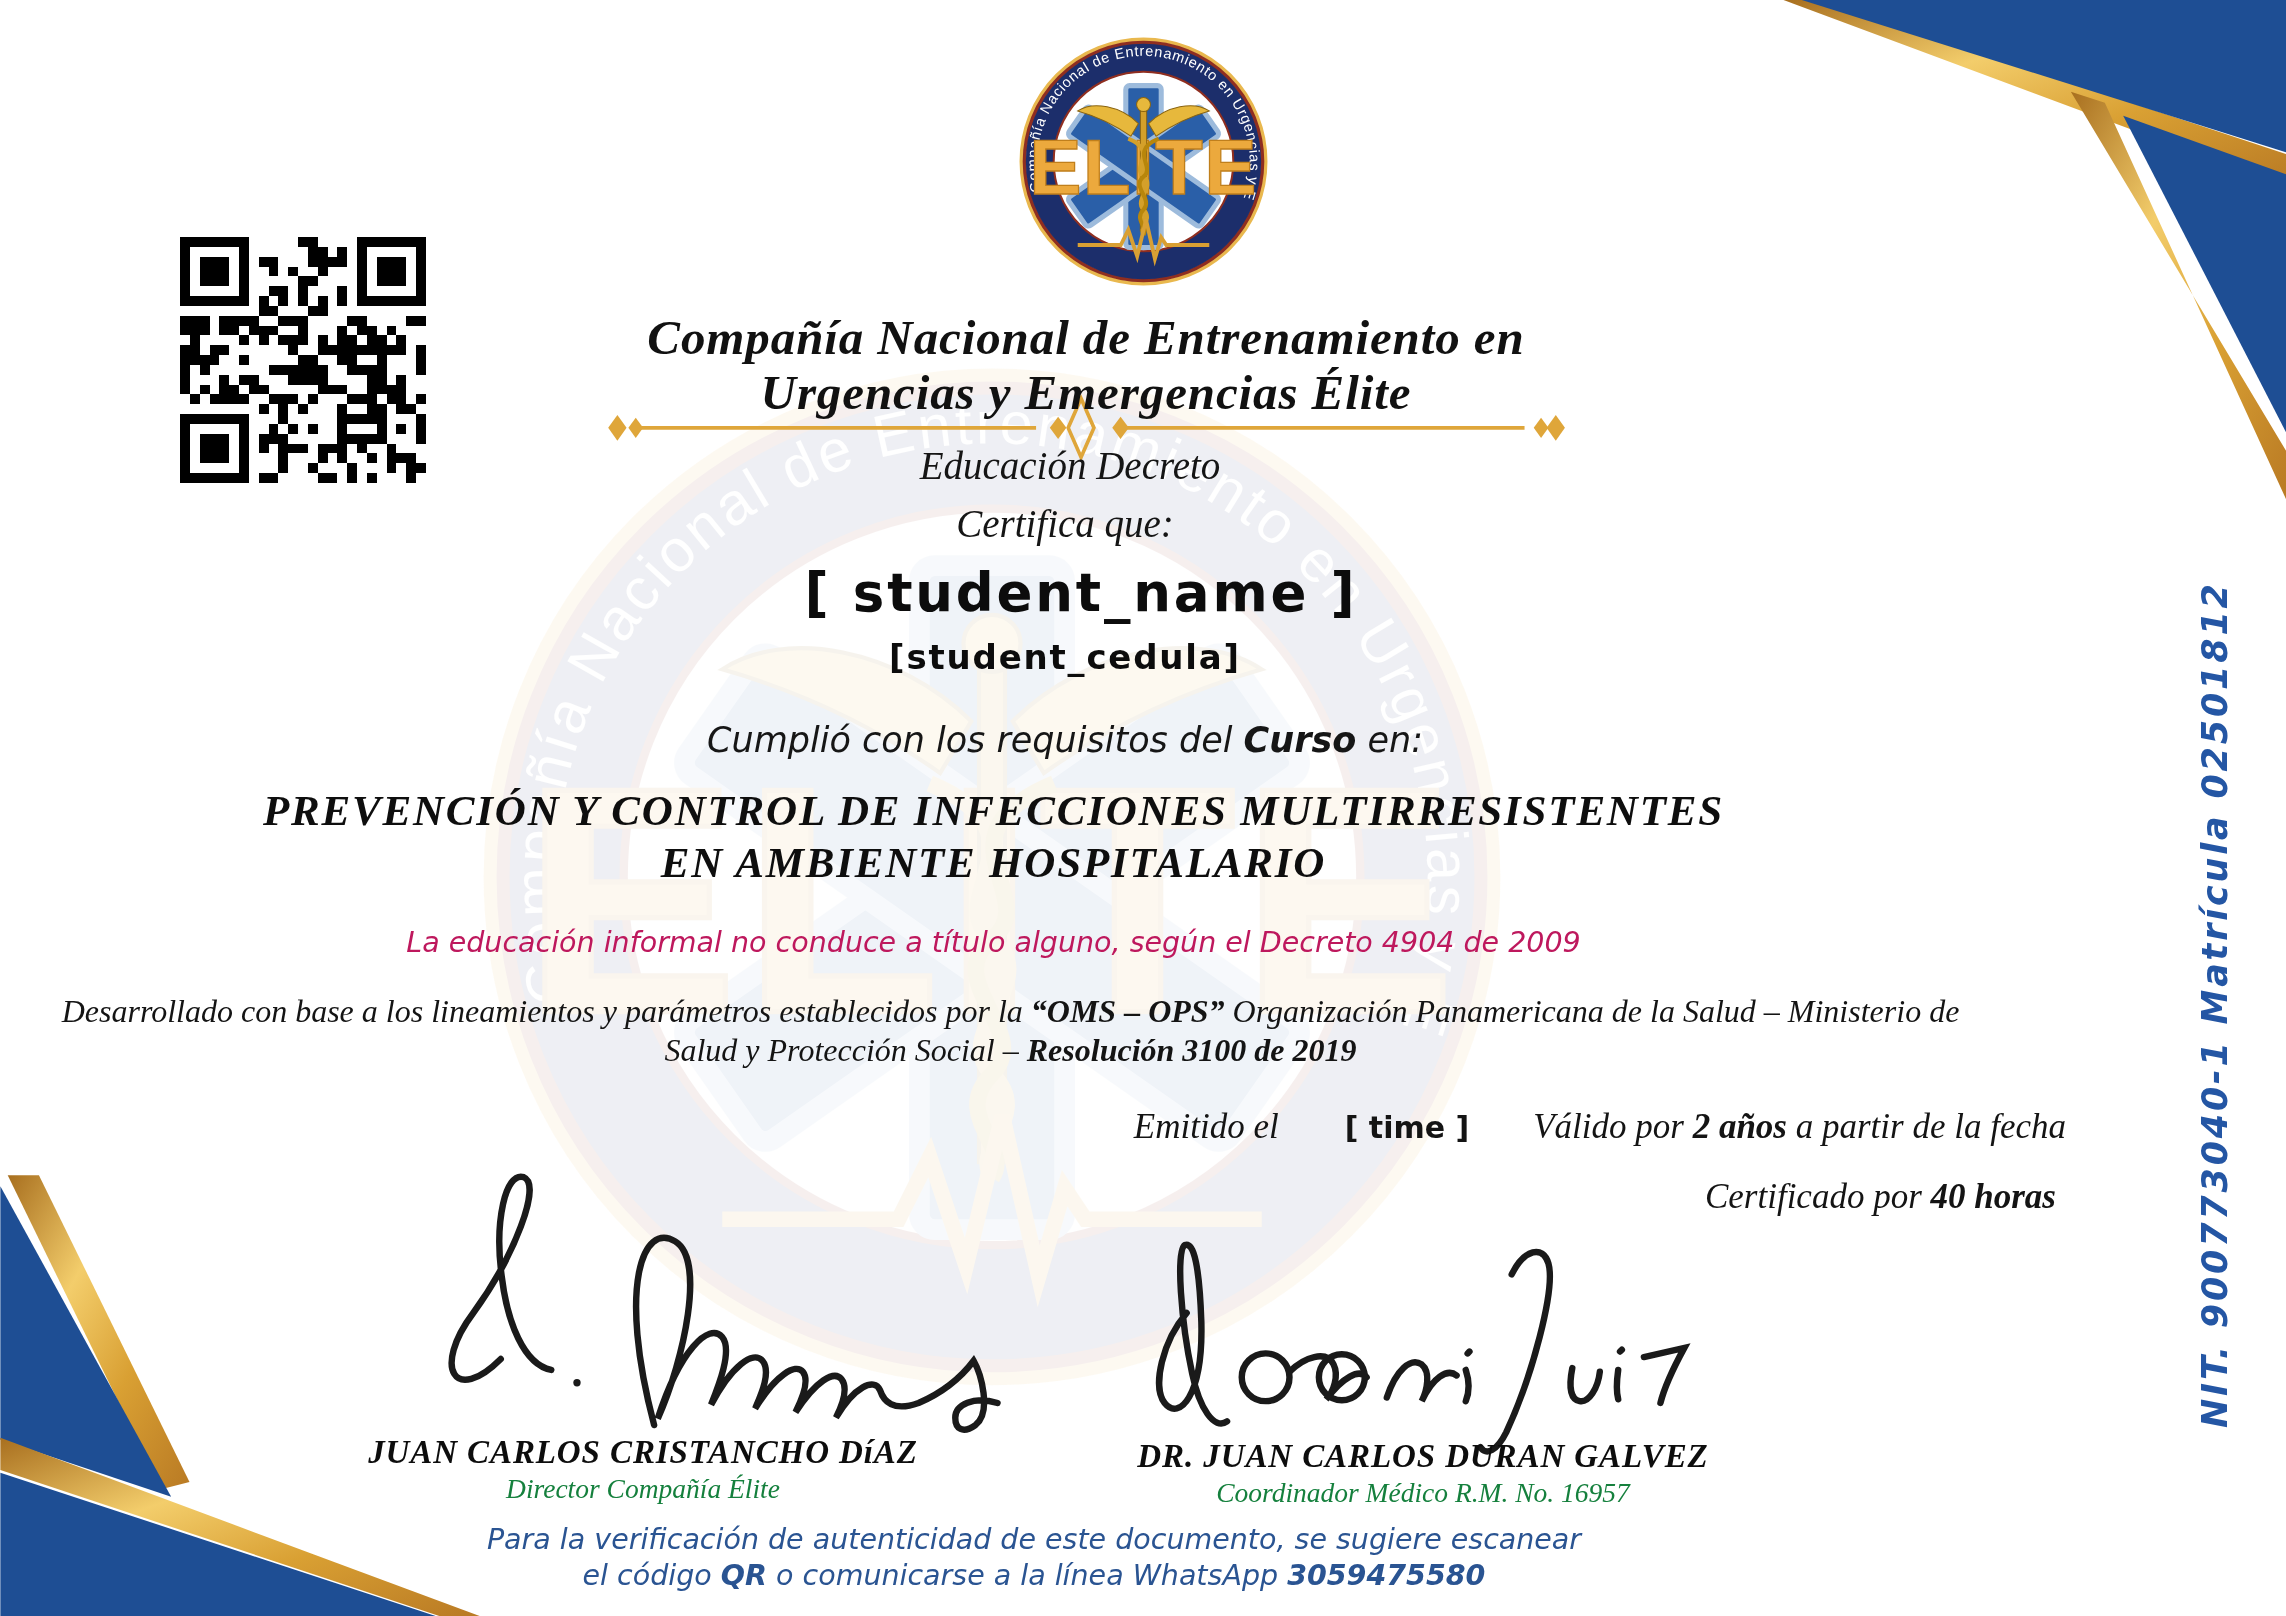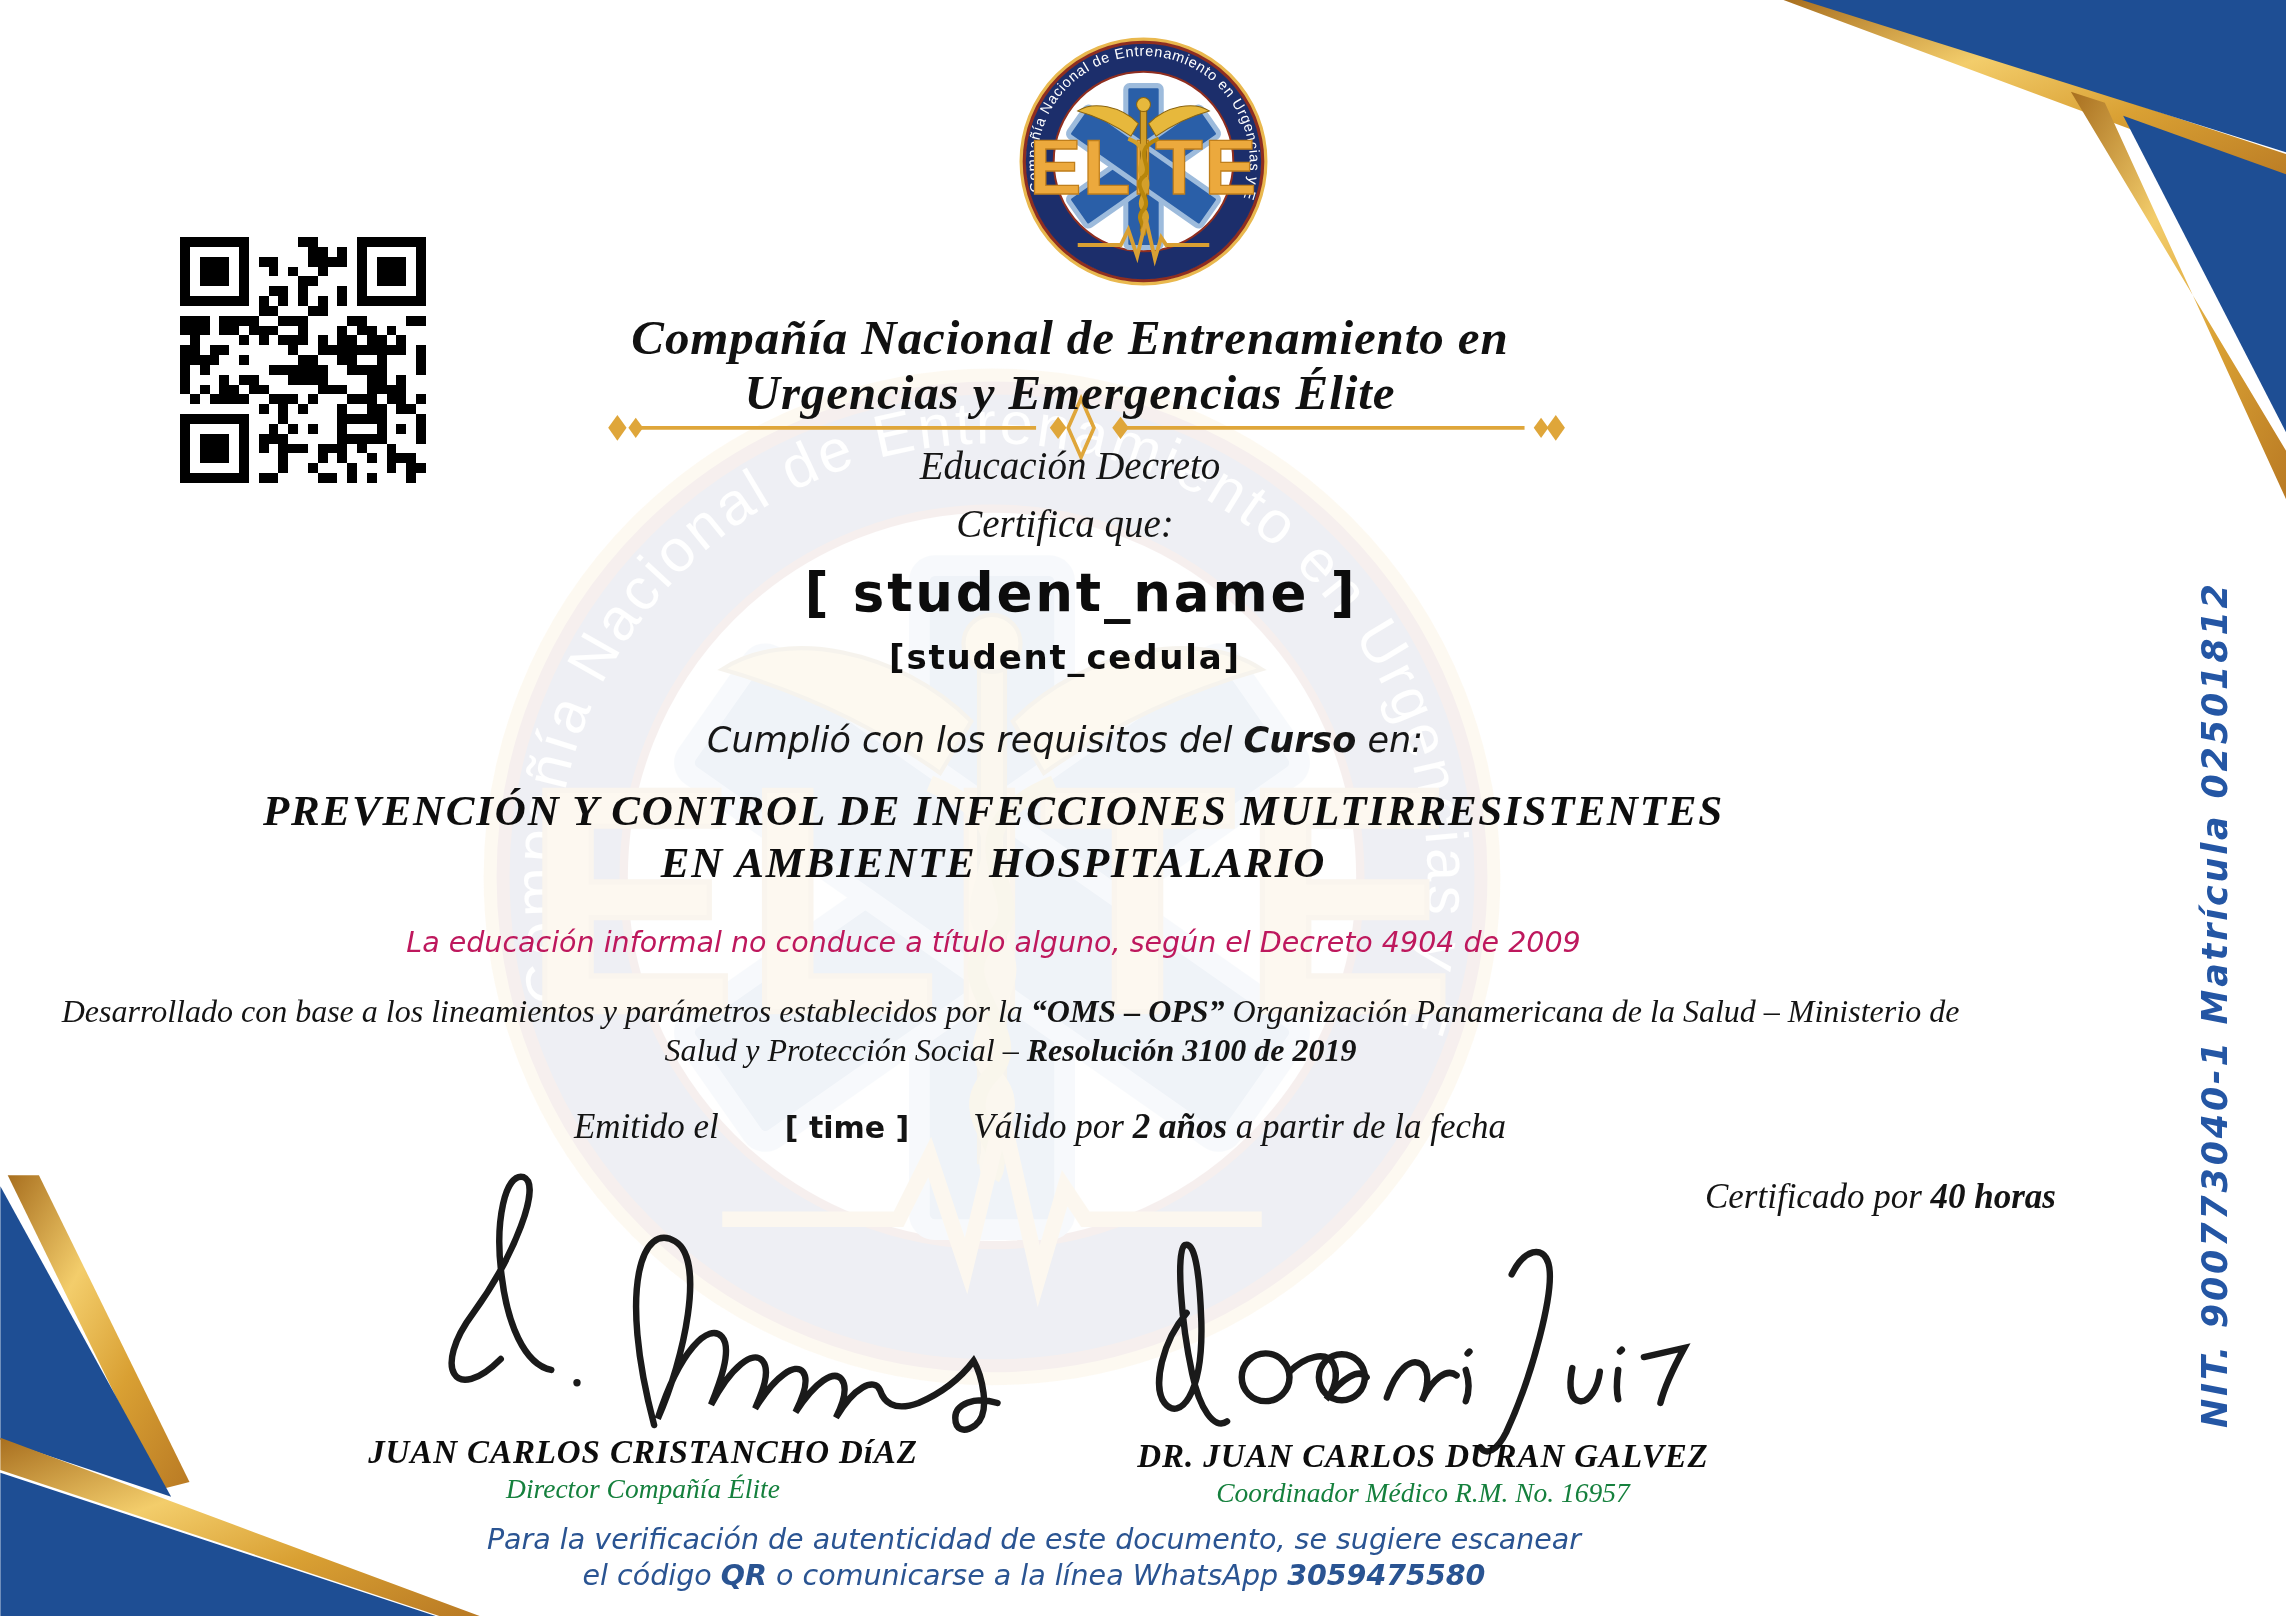--- a/index.html
+++ b/index.html
@@ -9,21 +9,21 @@
   }
   .abs{position:absolute;}
   .center{text-align:center;}
   #bg-svg{position:absolute;left:0;top:0;z-index:0;}
   #logo-svg{position:absolute;left:1017px;top:35px;width:253px;height:253px;z-index:2;}
   .content{z-index:3;}
   .serif-i{font-family:"Liberation Serif",serif;font-style:italic;}
   .sans{font-family:"DejaVu Sans","Liberation Sans",sans-serif;}
   .sans-i{font-family:"DejaVu Sans","Liberation Sans",sans-serif;font-style:italic;}
 
-  .org-title{font-size:49px;font-weight:bold;font-style:italic;letter-spacing:0.9px;color:#111;}
+  .org-title{font-size:49px;font-weight:bold;font-style:italic;letter-spacing:0.9px;color:#111;margin-left:16px;}
   .edu{font-size:39px;color:#151515;}
   .certifica{font-size:39px;color:#151515;}
   .student-name{font-size:53px;font-weight:bold;letter-spacing:2.8px;color:#0c0c0c;}
   .student-cedula{font-size:34px;font-weight:bold;letter-spacing:1.8px;color:#0c0c0c;}
   .cumplio{font-size:35px;color:#161616;}
   .course{font-size:43px;font-weight:bold;font-style:italic;letter-spacing:1.8px;color:#0e0e0e;}
   .decreto{font-size:28.5px;color:#be185d;}
   .desarrollado{font-size:32px;color:#141414;line-height:1.22;}
   .emitido-row{font-size:35px;color:#141414;white-space:nowrap;}
   .time-chip{font-family:"DejaVu Sans","Liberation Sans",sans-serif;font-style:normal;font-weight:bold;font-size:30px;}
@@ -460,21 +460,21 @@
 
 <div class="abs content center course" style="left:0;top:786px;width:1987px;">PREVENCIÓN Y CONTROL DE INFECCIONES MULTIRRESISTENTES</div>
 <div class="abs content center course" style="left:0;top:838px;width:1987px;">EN AMBIENTE HOSPITALARIO</div>
 
 <div class="abs content center sans-i decreto" style="left:0;top:926px;width:1987px;">La educación informal no conduce a título alguno, según el Decreto 4904 de 2009</div>
 
 <div class="abs content center serif-i desarrollado" style="left:60px;top:992px;width:1901px;">
   <span>Desarrollado con base a los lineamientos y parámetros establecidos por la </span><b>“OMS – OPS”</b><span> Organización Panamericana de la Salud – Ministerio de Salud y Protección Social – </span><b>Resolución 3100 de 2019</b>
 </div>
 
-<div class="abs content center serif-i emitido-row" style="left:7px;top:1107px;width:2066px;">
+<div class="abs content center serif-i emitido-row" style="left:0;top:1107px;width:2066px;text-align:right;">
   <span>Emitido el</span><span style="display:inline-block;width:66px;"></span><span class="time-chip">[ time ]</span><span style="display:inline-block;width:64px;"></span><span>Válido por </span><b>2 años</b><span> a partir de la fecha</span>
 </div>
 
 <div class="abs content center serif-i cert-por" style="left:8px;top:1177px;width:2048px;text-align:right;">
   <span>Certificado por </span><b>40 horas</b>
 </div>
 
 <div class="abs content center sig-name" style="left:184px;top:1434px;width:918px;">JUAN CARLOS CRISTANCHO DíAZ</div>
 <div class="abs content center sig-role" style="left:184px;top:1473px;width:918px;">Director Compañía Élite</div>
 

